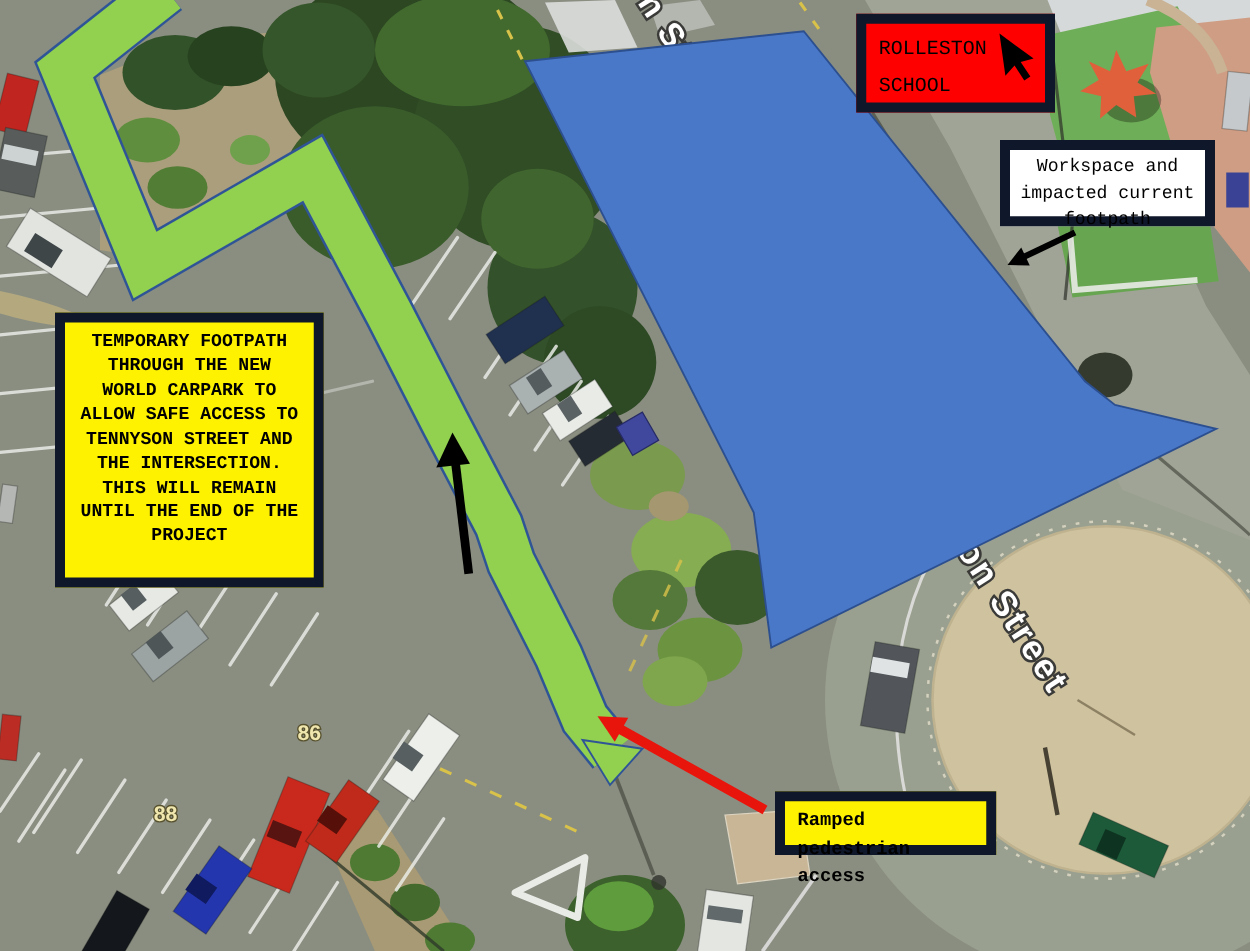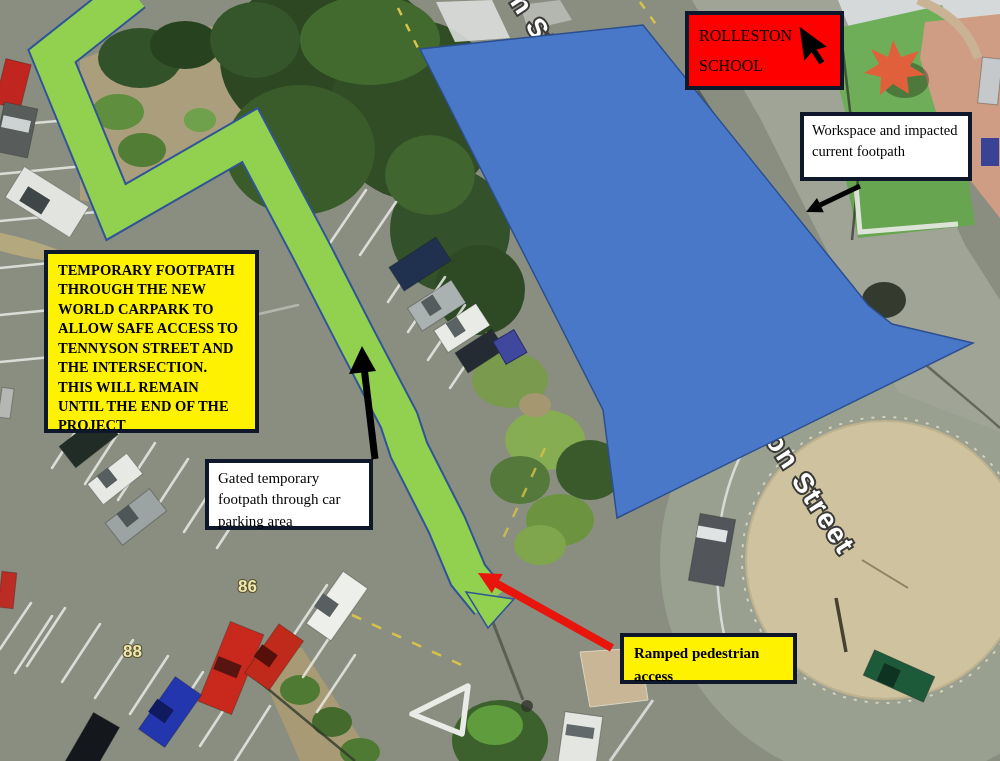--- a/index.html
+++ b/index.html
@@ -1,26 +1,26 @@
 <!DOCTYPE html>
 <html><head>
 <meta charset="utf-8">
 <style>
   html,body{margin:0;padding:0;background:#222;}
   #stage{position:relative;width:1000px;height:761px;overflow:hidden;
          font-family:"Liberation Sans",sans-serif;background:#8a8e81;}
   #basemap{position:absolute;left:0;top:0;z-index:0;}
-  .note{position:absolute;z-index:10;box-sizing:border-box;border:4px solid #0f172a;
-        color:#000;font-family:Liberation Serif, serif;}
+  .note{position:absolute;z-index:10;box-sizing:border-box;border:8px solid #0f172a;
+        color:#000;font-family:Liberation Mono, monospace;}
   #school-note{left:685px;top:11px;width:159px;height:79px;background:#ff0000;
         font-size:16px;line-height:1.85;padding:6px 10px;}
   #workspace-note{left:800px;top:112px;width:172px;height:69px;background:#ffffff;
-        font-size:14.5px;line-height:1.45;padding:4px 8px;}
-  #temp-note{left:44px;top:250px;width:215px;height:183px;background:#fef200;
-        font-size:14.5px;font-weight:700;line-height:1.34;padding:7px 10px;}
+        font-size:14.5px;line-height:1.45;padding:4px 8px;text-align:center;}
+  #temp-note{left:44px;top:250px;width:215px;height:220px;background:#fef200;
+        font-size:14.5px;font-weight:700;line-height:1.34;padding:7px 10px;text-align:center;}
   #gated-note{left:205px;top:459px;width:168px;height:71px;background:#ffffff;
         font-size:15px;line-height:1.42;padding:5px 9px;}
   #ramped-note{left:620px;top:600px;width:177px;height:51px;background:#fef200;
         font-size:15px;font-weight:700;line-height:1.5;padding:5px 10px;margin-top:33px;}
   #cursor{position:absolute;left:794px;top:25px;width:40px;height:42px;z-index:11;}
   .car{stroke:#1b1e1b;stroke-width:1;stroke-opacity:.3;}
   text.streetlabel{font-family:"Liberation Sans",sans-serif;font-weight:bold;
         fill:#ffffff;stroke:#3a3a38;stroke-width:4px;paint-order:stroke;letter-spacing:2px;}
   text.housenum{font-family:"Liberation Sans",sans-serif;font-weight:bold;font-size:17px;
         fill:#f0e7ae;stroke:#57512e;stroke-width:2.2px;paint-order:stroke;}
@@ -219,19 +219,16 @@
   </div>
   <svg id="cursor" viewBox="0 0 20 32">
     <polygon points="1,0 1,26 7.4,20.5 12,30.5 16,28.6 11.4,18.9 19.5,18" fill="#000" transform="rotate(-8 10 15)"></polygon>
   </svg>
   <div class="note" id="workspace-note">
     <span>Workspace and impacted current footpath</span>
   </div>
   <div class="note" id="temp-note">
     <span>TEMPORARY FOOTPATH THROUGH THE NEW WORLD CARPARK TO ALLOW SAFE ACCESS TO TENNYSON STREET AND THE INTERSECTION. THIS WILL REMAIN UNTIL THE END OF THE PROJECT</span>
   </div>
-  <div class="note" id="gated-note">
-    <span>Gated temporary footpath through car parking area</span>
-  </div>
   <div class="note" id="ramped-note">
     <span>Ramped pedestrian access</span>
   </div>
 </div>
 
 </body></html>

